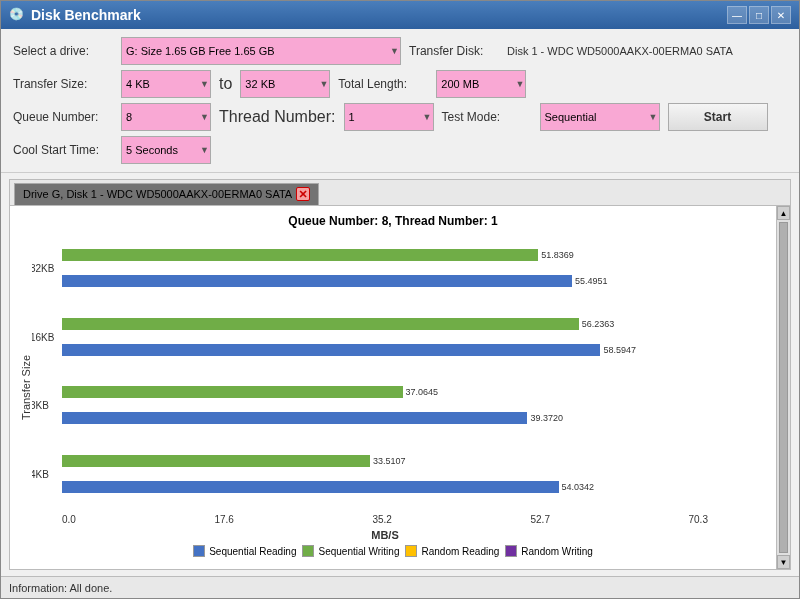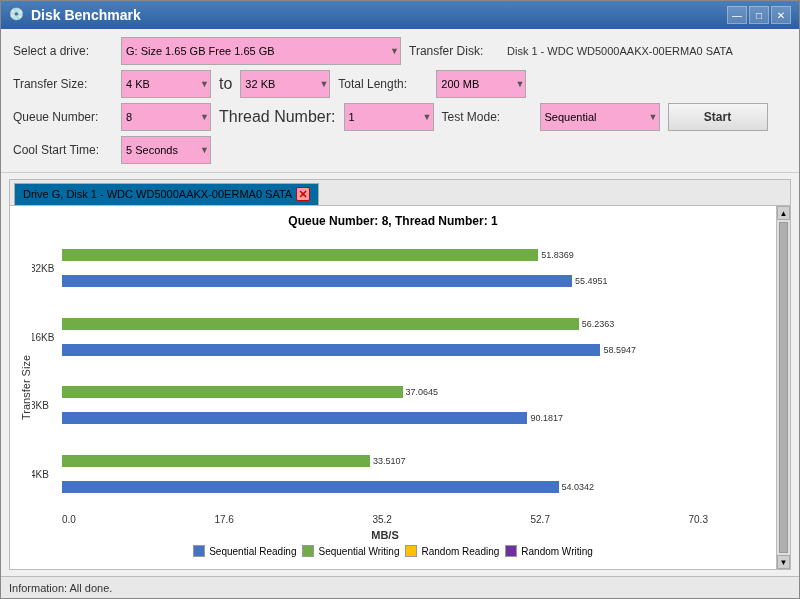--- a/index.html
+++ b/index.html
@@ -145,21 +145,21 @@
     .chart-tab-bar {
       background: #e8e8e8;
       border-bottom: 1px solid #bbb;
       display: flex;
       align-items: center;
       padding: 2px 4px 0 4px;
       height: 26px;
       flex-shrink: 0;
     }
     .chart-tab {
-      background: #0369a1;
+      background: #737373;
       border: 1px solid #aaa;
       border-bottom: none;
       padding: 2px 8px;
       font-size: 11px;
       display: flex;
       align-items: center;
       gap: 4px;
       height: 22px;
       cursor: pointer;
     }
@@ -459,21 +459,21 @@
                   </div>
                 </div>
                 <div class="bar-group">
                   <span class="bar-row-label">8KB</span>
                   <div class="bar-row">
                     <div class="bar bar-writing" style="width: 52.7233%;"></div>
                     <span class="bar-value">37.0645</span>
                   </div>
                   <div class="bar-row">
                     <div class="bar bar-reading" style="width: 72.042%;"></div>
-                    <span class="bar-value">90.1817</span>
+                    <span class="bar-value">39.3720</span>
                   </div>
                 </div>
                 <div class="bar-group">
                   <span class="bar-row-label">4KB</span>
                   <div class="bar-row">
                     <div class="bar bar-writing" style="width: 47.6681%;"></div>
                     <span class="bar-value">33.5107</span>
                   </div>
                   <div class="bar-row">
                     <div class="bar bar-reading" style="width: 76.8623%;"></div>

